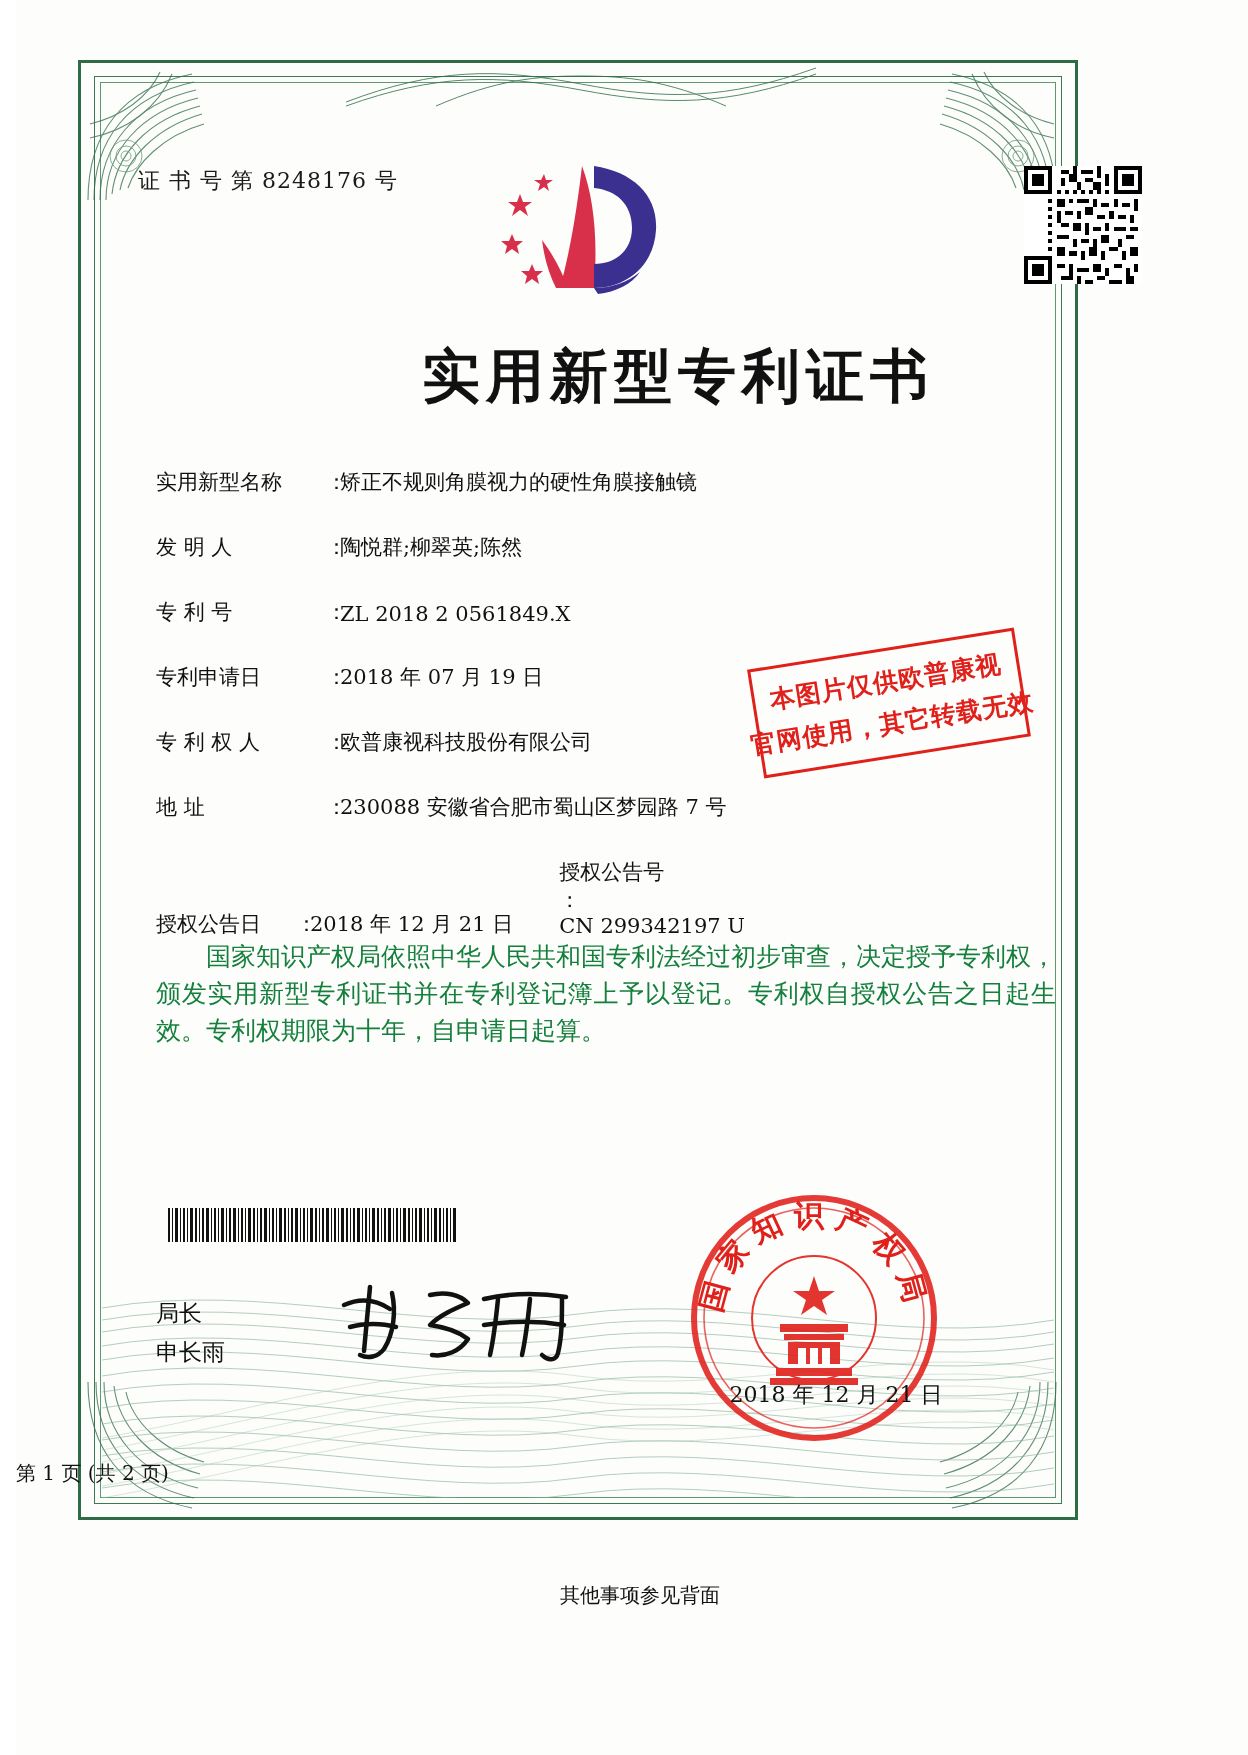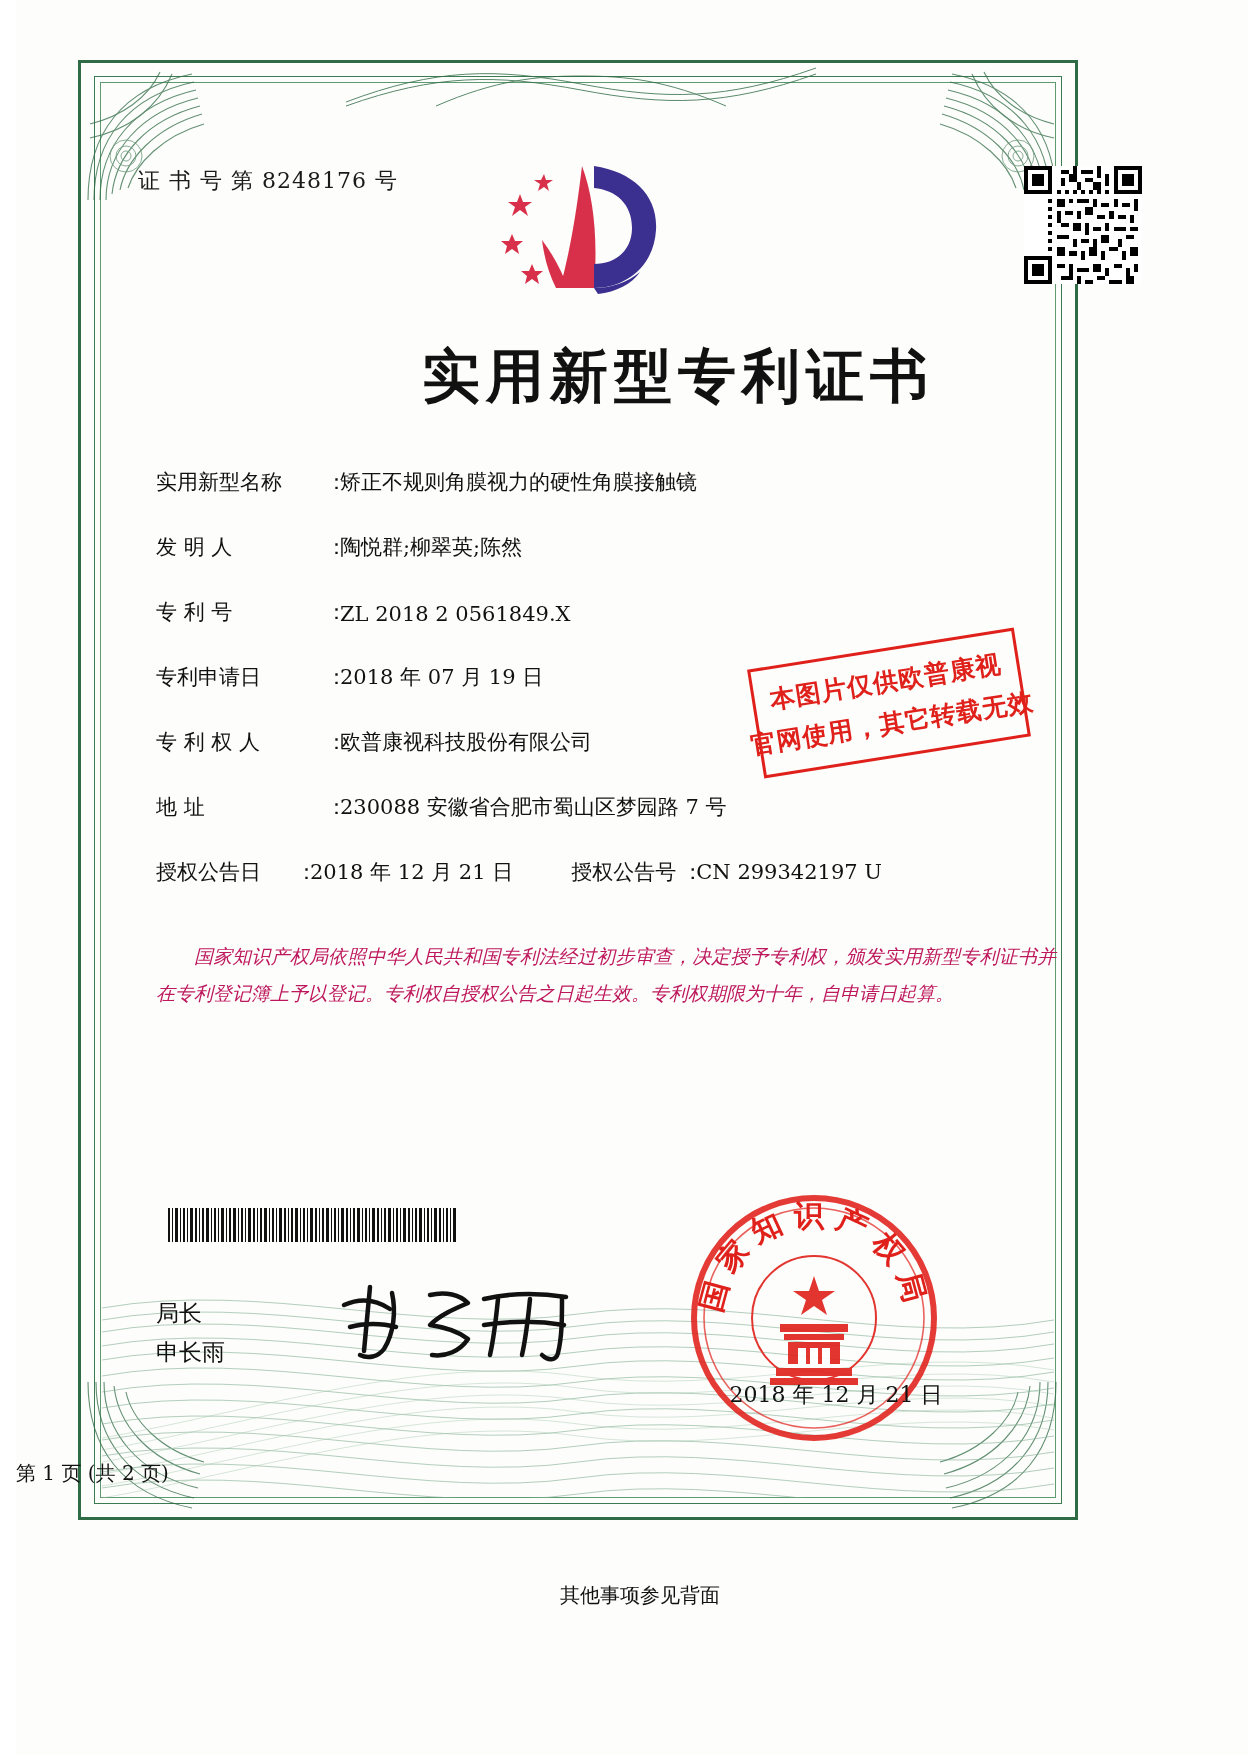--- a/index.html
+++ b/index.html
@@ -139,37 +139,37 @@
     flex: 0 0 170px;
     letter-spacing: 0px;
   }
   .field-colon { width: 14px; flex: 0 0 14px; }
   .field-value { flex: 1 1 auto; }
 
   .field-row.two-col .field-label { width: 140px; flex: 0 0 140px; }
   .col2 {
     display: flex;
     align-items: baseline;
-    margin-left: 58px;
+    margin-left: 46px;
+    flex-direction: column;
   }
   .col2 .field-label2 {
     flex: 0 0 auto;
     margin-right: 6px;
   }
 
   
   .body-text {
     position: absolute;
     left: 140px; top: 938px;
     width: 900px;
-    font-size: 19px;
+    font-size: 25px;
     line-height: 37px;
-    color: #be185d;
+    color: #15803d;
     text-align: justify;
-    font-style: italic;
   }
   .body-text p { margin: 0 0 4px 0; text-indent: 2em; }
 
   
   .barcode {
     position: absolute;
     left: 152px; top: 1208px;
     width: 290px; height: 34px;
   }
   .barcode svg { width: 100%; height: 100%; display: block; }

